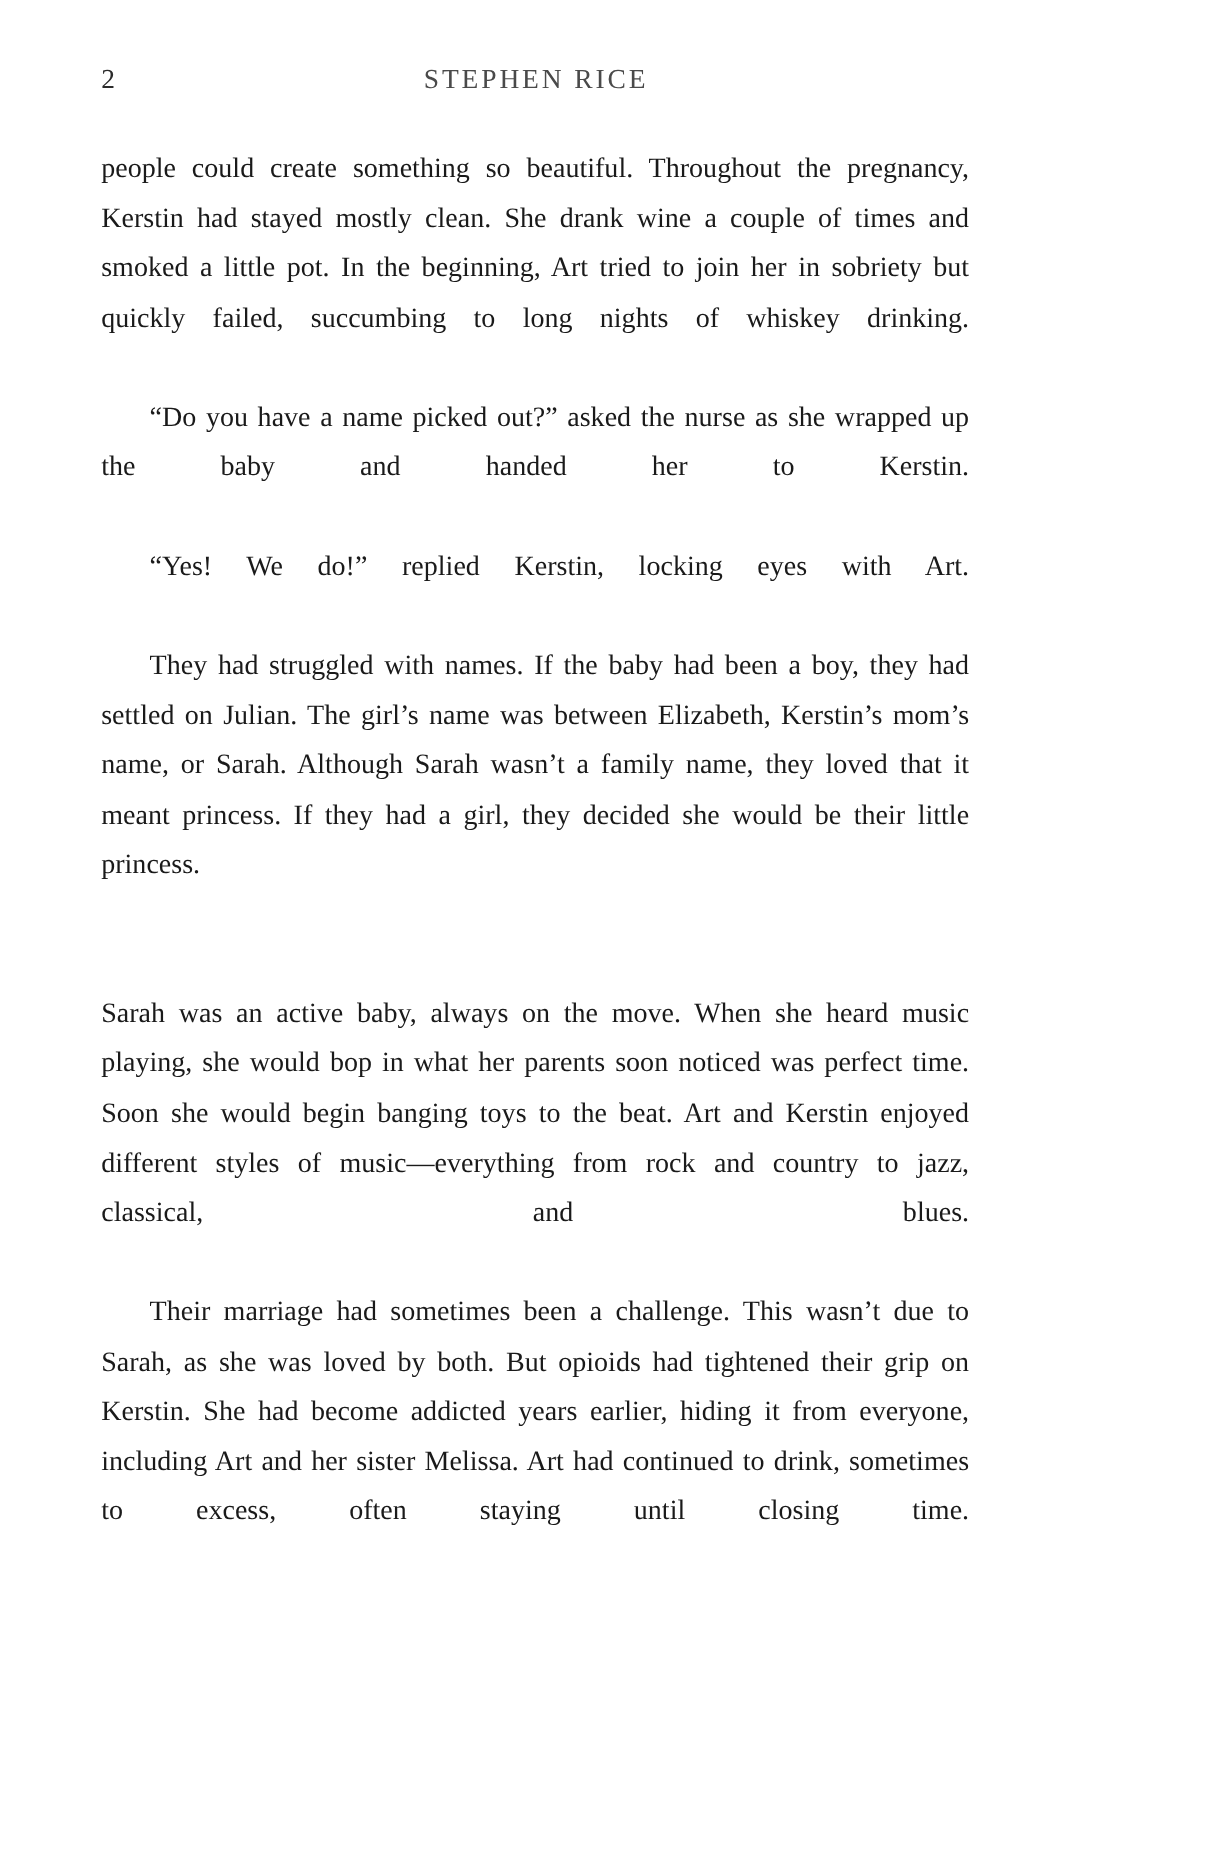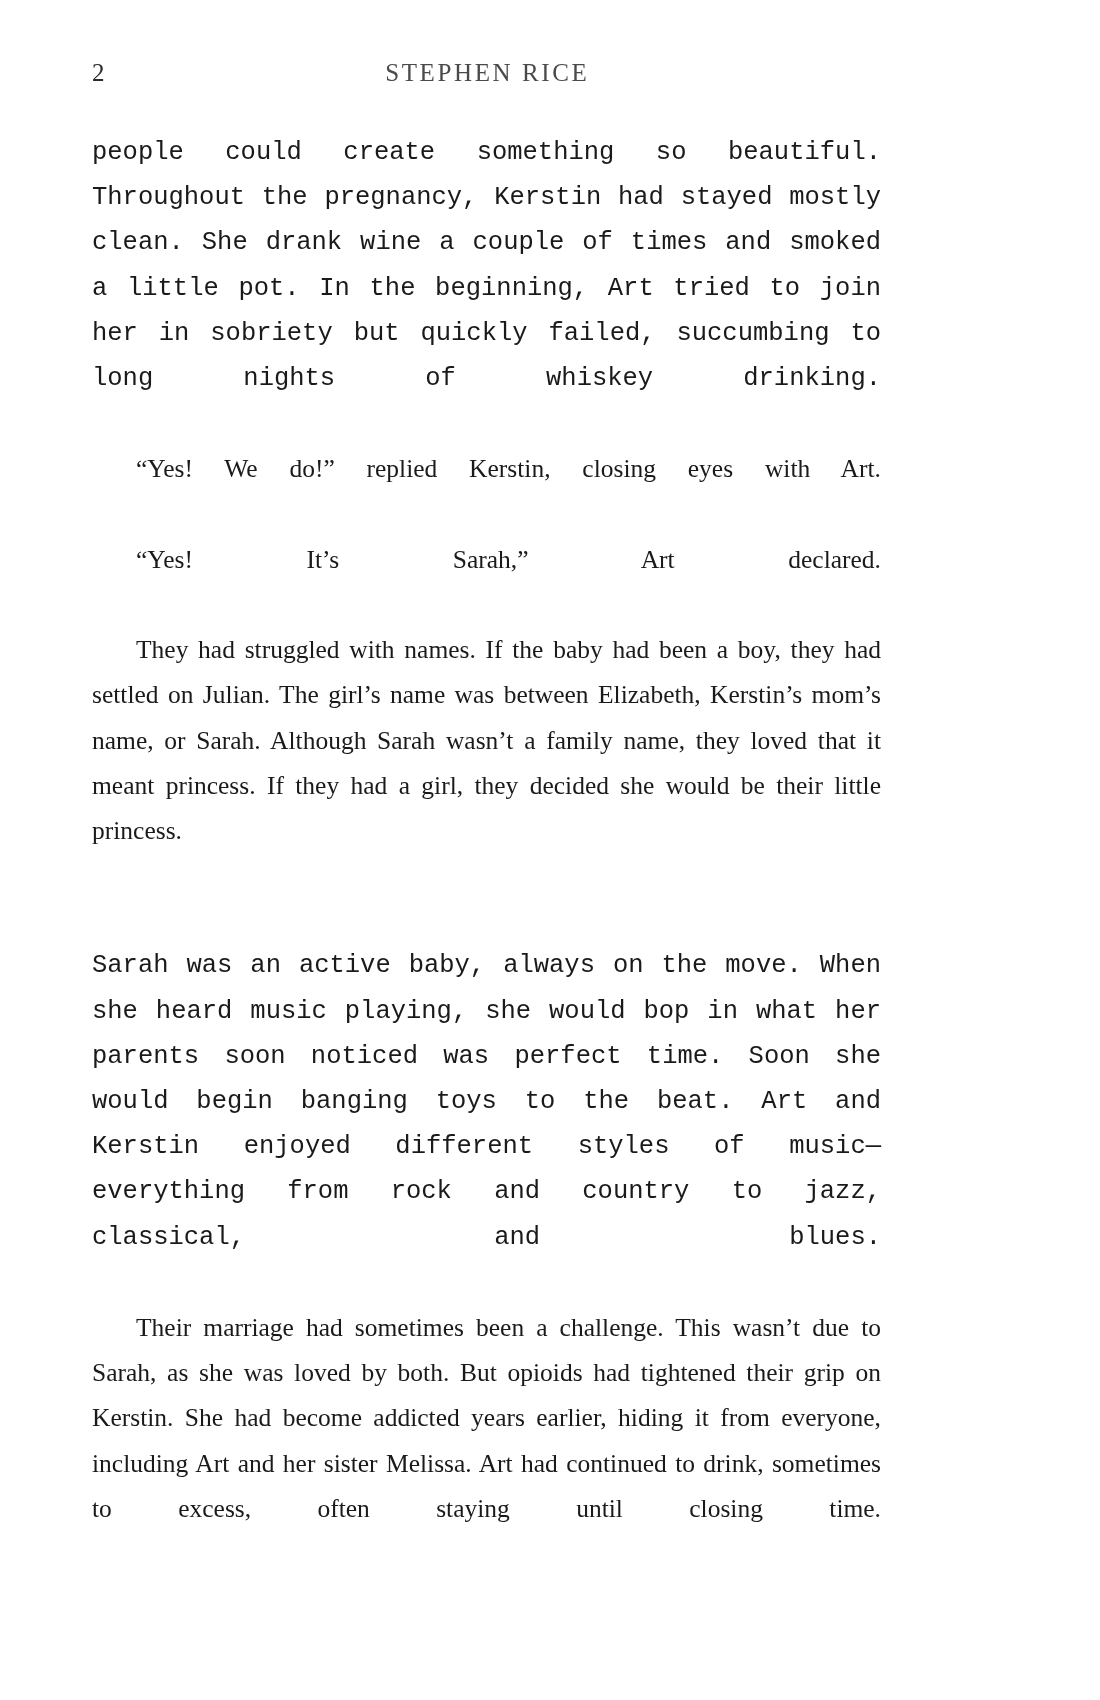--- a/index.html
+++ b/index.html
@@ -66,21 +66,20 @@
     hyphens: manual;
     -webkit-hyphens: manual;
     color: #1a1a1a;
     font-kerning: normal;
   }
   .para.indent {
     text-indent: 44px;
   }
   .para.noindent {
     text-indent: 0;
-    font-family: Liberation Mono, monospace;
   }
   
   .para::after {
     content: "";
     display: inline-block;
     width: 100%;
   }
   .section-gap {
     height: 45px;
   }
@@ -90,21 +89,21 @@
 
 <div class="page">
 
   <div class="running-head">
     <div class="folio">2</div>
     <div class="book-author">STEPHEN RICE</div>
   </div>
 
   <div class="body-text">
     <p class="para noindent">people could create something so beautiful. Throughout the pregnancy, Kerstin had stayed mostly clean. She drank wine a couple of times and smoked a little pot. In the beginning, Art tried to join her in sobriety but quickly failed, succumbing to long nights of whiskey drinking.</p>
-    <p class="para indent">“Yes! We do!” replied Kerstin, closing eyes with Art.</p>
-    <p class="para indent">“Yes! It’s Sarah,” Art declared.</p>
+    <p class="para indent">“Do you have a name picked out?” asked the nurse as she wrapped up the baby and handed her to Kerstin.</p>
+    <p class="para indent">“Yes! We do!” replied Kerstin, locking eyes with Art.</p>
     <p class="para indent">They had struggled with names. If the baby had been a boy, they had settled on Julian. The girl’s name was between Elizabeth, Kerstin’s mom’s name, or Sarah. Although Sarah wasn’t a family name, they loved that it meant princess. If they had a girl, they decided she would be their little princess.</p>
     <div class="section-gap"></div>
     <p class="para noindent">Sarah was an active baby, always on the move. When she heard music playing, she would bop in what her parents soon noticed was perfect time. Soon she would begin banging toys to the beat. Art and Kerstin enjoyed different styles of music—everything from rock and country to jazz, classical, and blues.</p>
     <p class="para indent">Their marriage had sometimes been a challenge. This wasn’t due to Sarah, as she was loved by both. But opioids had tightened their grip on Kerstin. She had become addicted years earlier, hiding it from everyone, including Art and her sister Melissa. Art had continued to drink, sometimes to excess, often staying until closing time.</p>
   </div>
 
 </div>
 
 </body></html>

